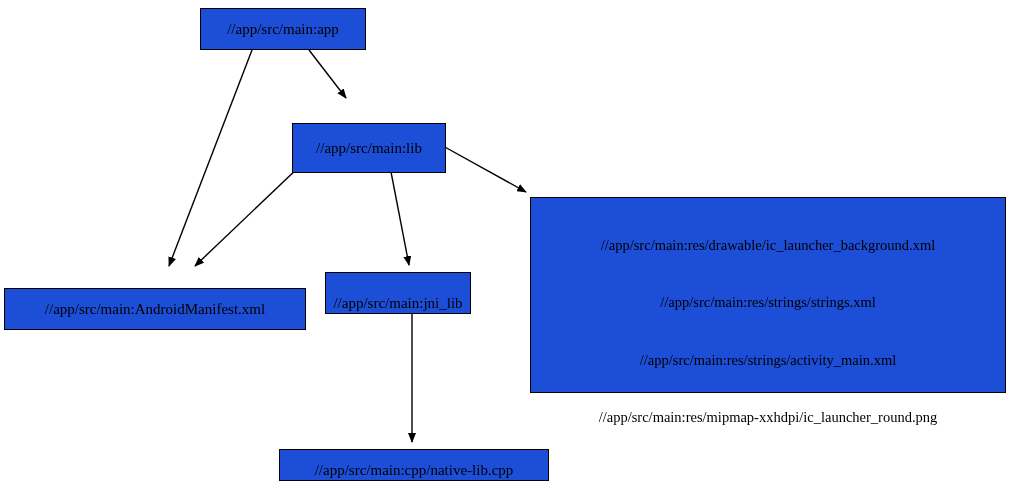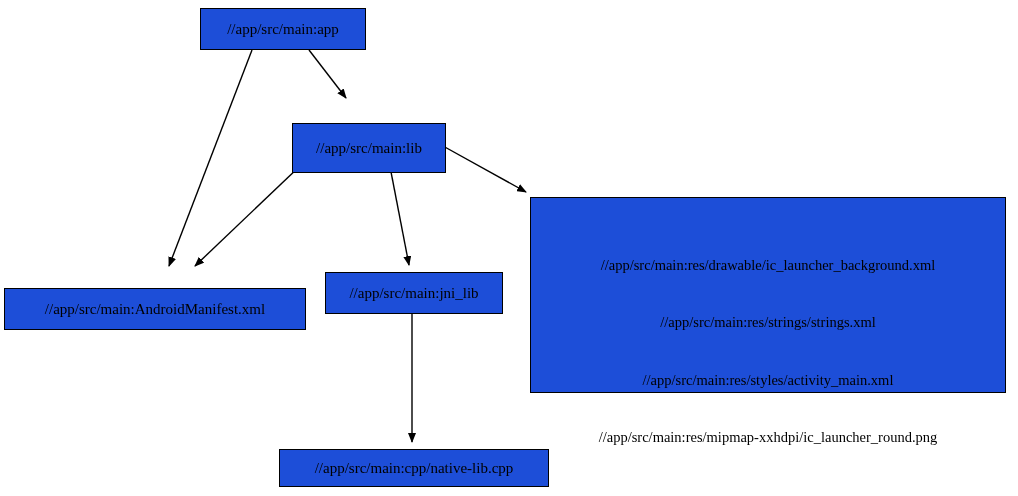--- a/index.html
+++ b/index.html
@@ -33,21 +33,21 @@
     justify-content: center;
     text-align: center;
     color: #000000;
     font-size: 15px;
     line-height: 19px;
     white-space: pre;
     z-index: 2;
   }
   .node-multi {
     display: block;
-    padding-top: 20px;
+    padding-top: 0;
     font-size: 14.5px;
     line-height: 19.1px;
   }
   .node-multi .res-line {
     display: block;
     text-align: center;
     white-space: pre;
   }
 </style>
 </head>
@@ -80,32 +80,32 @@
   </div>
 
   <div class="node" style="left:292px; top:104px; width:154px; height:50px;margin-top:19px;">
     <span>//app/src/main:lib</span>
   </div>
 
   <div class="node" style="left:4px; top:288px; width:302px; height:42px;">
     <span>//app/src/main:AndroidManifest.xml</span>
   </div>
 
-  <div class="node" style="left:325px; top:272px; width:178px; height:42px;">
+  <div class="node" style="left:325px; top:272px; width:146px; height:42px;align-items:flex-end;">
     <span>//app/src/main:jni_lib</span>
   </div>
 
-  <div class="node" style="left:279px; top:449px; width:270px; height:38px;">
+  <div class="node" style="left:279px; top:449px; width:270px; height:32px;align-items:flex-end;">
     <span>//app/src/main:cpp/native-lib.cpp</span>
   </div>
 
   <div class="node node-multi" style="left:530px; top:197px; width:476px; height:196px;">
     <span class="res-line">//app/src/main:res/drawable/ic_launcher_background.xml</span>
     <span class="res-line">//app/src/main:res/strings/strings.xml</span>
-    <span class="res-line">//app/src/main:res/styles/activity_main.xml</span>
+    <span class="res-line">//app/src/main:res/strings/activity_main.xml</span>
     <span class="res-line">//app/src/main:res/mipmap-xxhdpi/ic_launcher_round.png</span>
     
     
     
     
     
   </div>
 
 </div>
 

